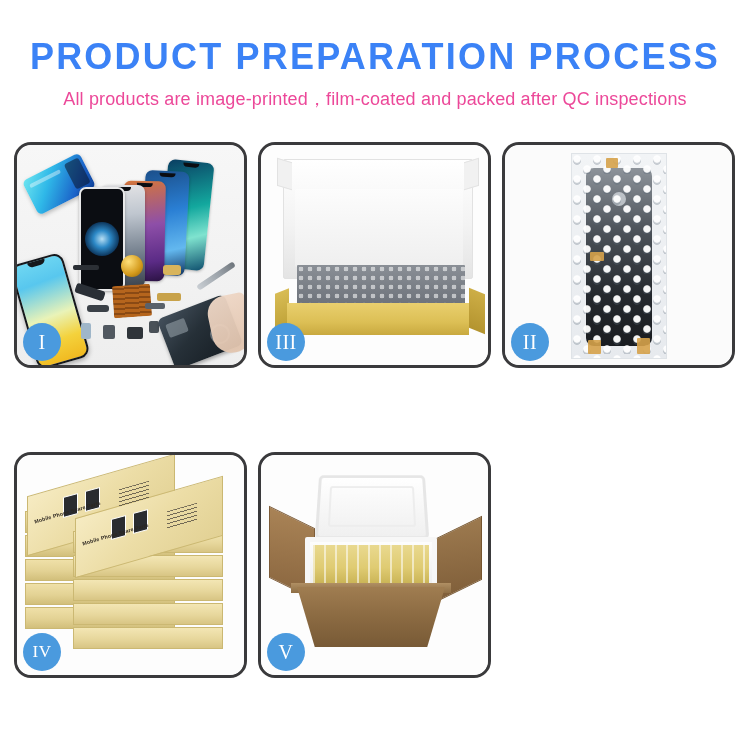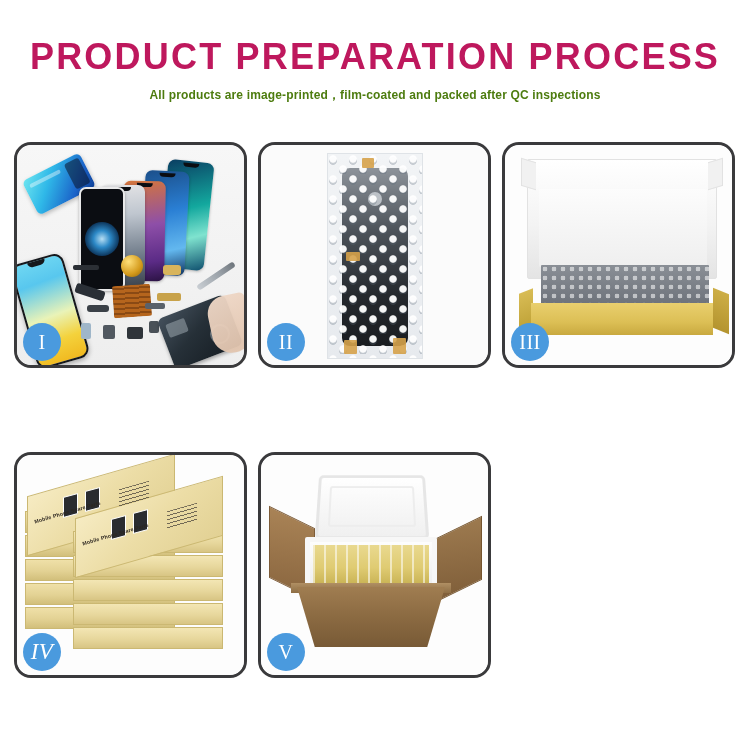--- a/index.html
+++ b/index.html
@@ -6,27 +6,27 @@
   body{
     width:750px;height:750px;background:#ffffff;
     font-family:"Liberation Sans", sans-serif;
     overflow:hidden;
   }
   .page{position:relative;width:750px;height:750px;}
 
   
   .header{padding-top:38px;text-align:center;}
   .title{
-    font-size:36px;font-weight:700;color:#be185d;
+    font-size:36px;font-weight:700;color:#3b82f6;
     letter-spacing:2.2px;line-height:1.05;margin:0;
     font-family:"Liberation Sans", sans-serif;
   }
   .subtitle{
-    font-size:12px;color:#4d7c0f;margin:11px 0 0 0;
-    letter-spacing:.15px;font-weight:700;
+    font-size:18px;color:#ec4899;margin:11px 0 0 0;
+    letter-spacing:.15px;font-weight:400;
   }
 
   
   .grid{
     position:absolute;left:14px;top:142px;
     width:722px;
     display:grid;
     grid-template-columns:233px 233px 233px;
     grid-template-rows:226px 226px;
     column-gap:11px;row-gap:84px;
@@ -43,21 +43,21 @@
   .badge{
     position:absolute;left:6px;bottom:4px;
     width:38px;height:38px;border-radius:50%;
     background:#4a9ade;
     color:#ffffff;
     font-family:"Liberation Serif", serif;
     font-size:20px;line-height:38px;text-align:center;
     letter-spacing:.5px;
     z-index:40;
   }
-  .badge.sm{font-size:23px;font-style:italic;}
+  .badge.sm{font-size:17px;}
 
   
   .p1{background:linear-gradient(180deg,#f7f7f7 0%,#eeeeee 100%);}
   .ph-fan{position:absolute;left:64px;top:14px;width:160px;height:130px;}
   .fanph{position:absolute;border-radius:7px;box-shadow:0 1px 3px rgba(0,0,0,.3);}
   .fan5{left:82px;top:2px;width:46px;height:108px;
         background:linear-gradient(160deg,#0a3d62 0%,#13a89e 45%,#7fe3cf 70%,#0e4f6e 100%);
         transform:rotate(6deg);}
   .fan4{left:62px;top:12px;width:44px;height:104px;
         background:linear-gradient(165deg,#1b4f8a 0%,#2a7fd4 40%,#63b8ef 75%,#0d2f5c 100%);
@@ -386,46 +386,46 @@
         <div class="sp h"></div>
         <div class="sp i"></div>
         <div class="backplate"></div>
         <div class="screwdriver"></div>
         <div class="hand"></div>
       </div>
       <div class="badge">I</div>
     </div>
 
     <div class="card">
+      <div class="card-inner p3">
+        <div class="b3-lid"></div>
+        <div class="b3-foam"></div>
+        <div class="b3-fill"></div>
+        <div class="b3-lside"></div>
+        <div class="b3-side"></div>
+        <div class="b3-front"></div>
+      </div>
+      <div class="badge">III</div>
+    </div>
+
+    <div class="card">
       <div class="card-inner p2">
         <div class="bw-pack">
           <div class="bw-screen">
             <div class="cam"></div>
           </div>
           <div class="bub-shade"></div>
           <div class="bubbles"></div>
           <div class="bw-tape t1"></div>
           <div class="bw-tape t2"></div>
           <div class="bw-tape t3"></div>
           <div class="bw-tape t4"></div>
         </div>
       </div>
       <div class="badge">II</div>
-    </div>
-
-    <div class="card">
-      <div class="card-inner p3">
-        <div class="b3-lid"></div>
-        <div class="b3-foam"></div>
-        <div class="b3-fill"></div>
-        <div class="b3-lside"></div>
-        <div class="b3-side"></div>
-        <div class="b3-front"></div>
-      </div>
-      <div class="badge">III</div>
     </div>
 
     <div class="card">
       <div class="card-inner p4">
         <div class="stackwrap">
           <div class="sbox sb1"></div>
           <div class="sbox sb2"></div>
           <div class="sbox sb3"></div>
           <div class="sbox sb4"></div>
           <div class="sbox sb5"></div>

